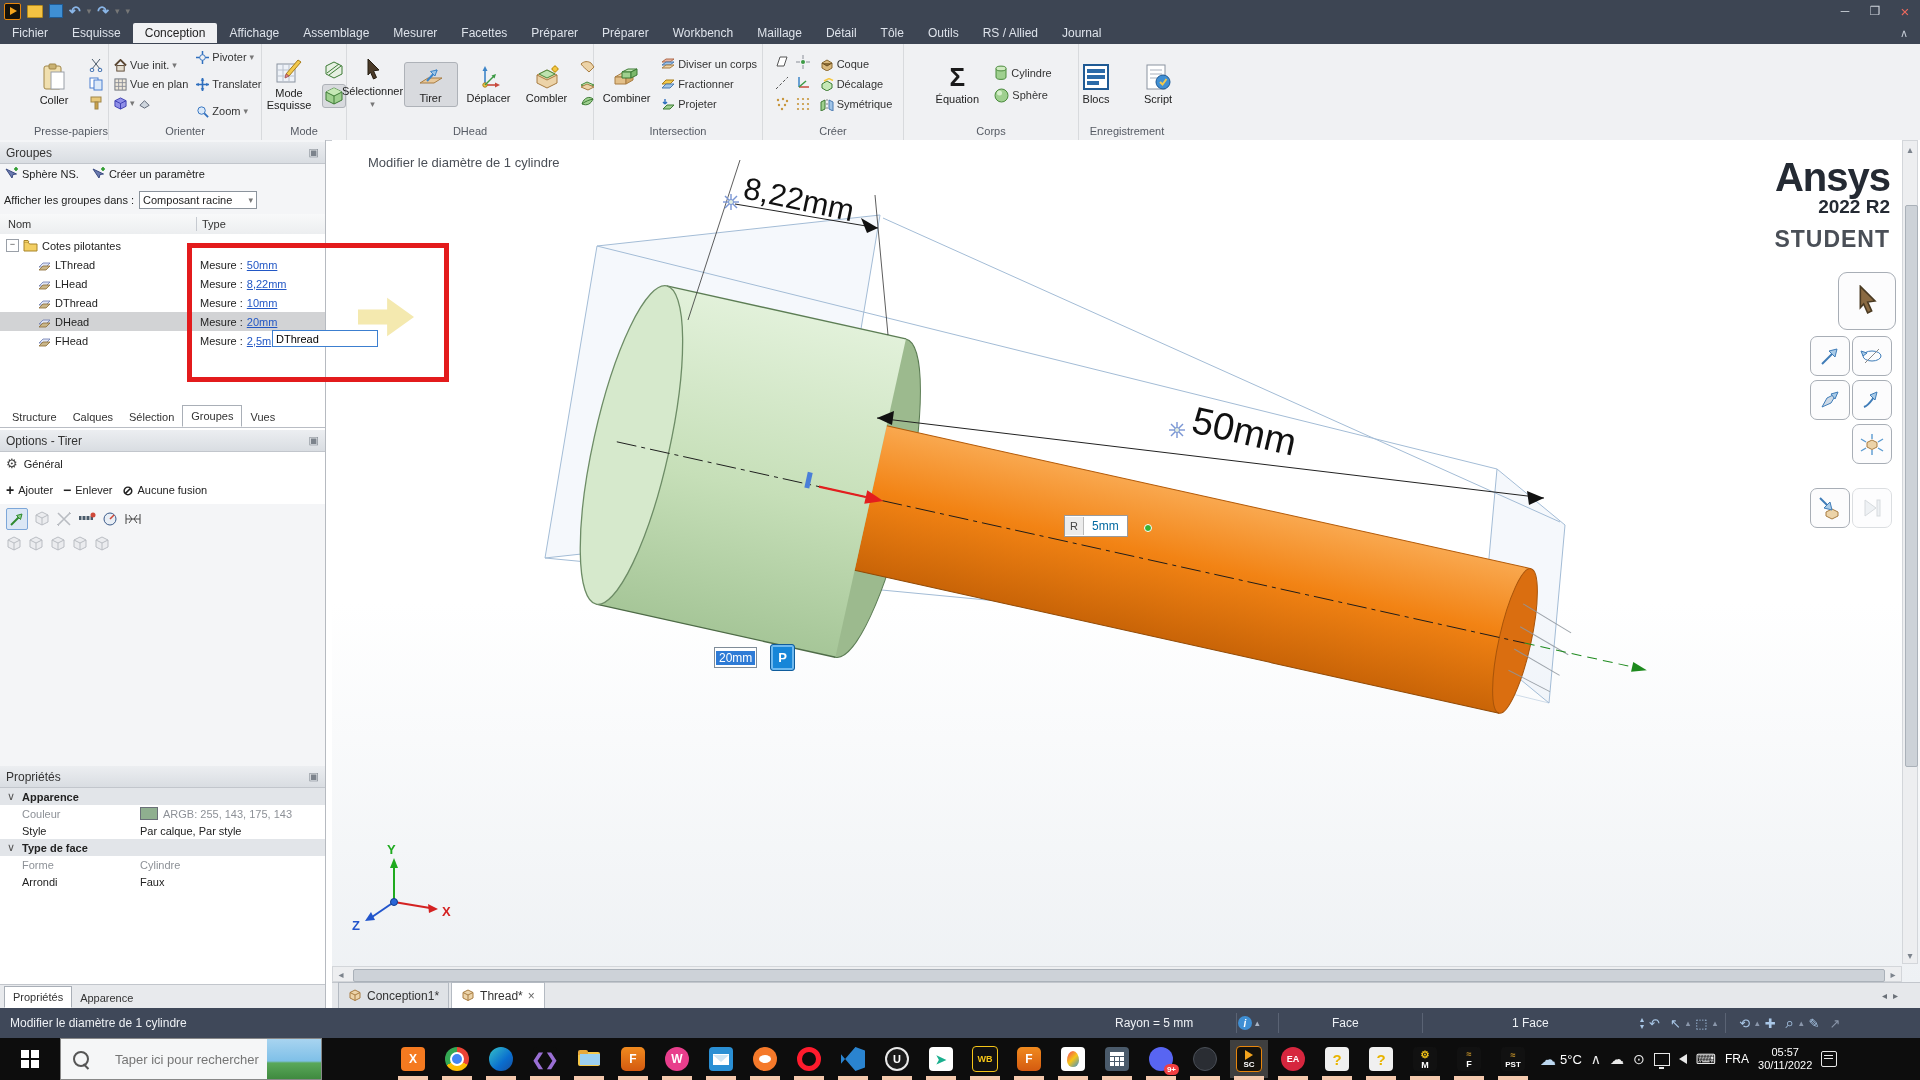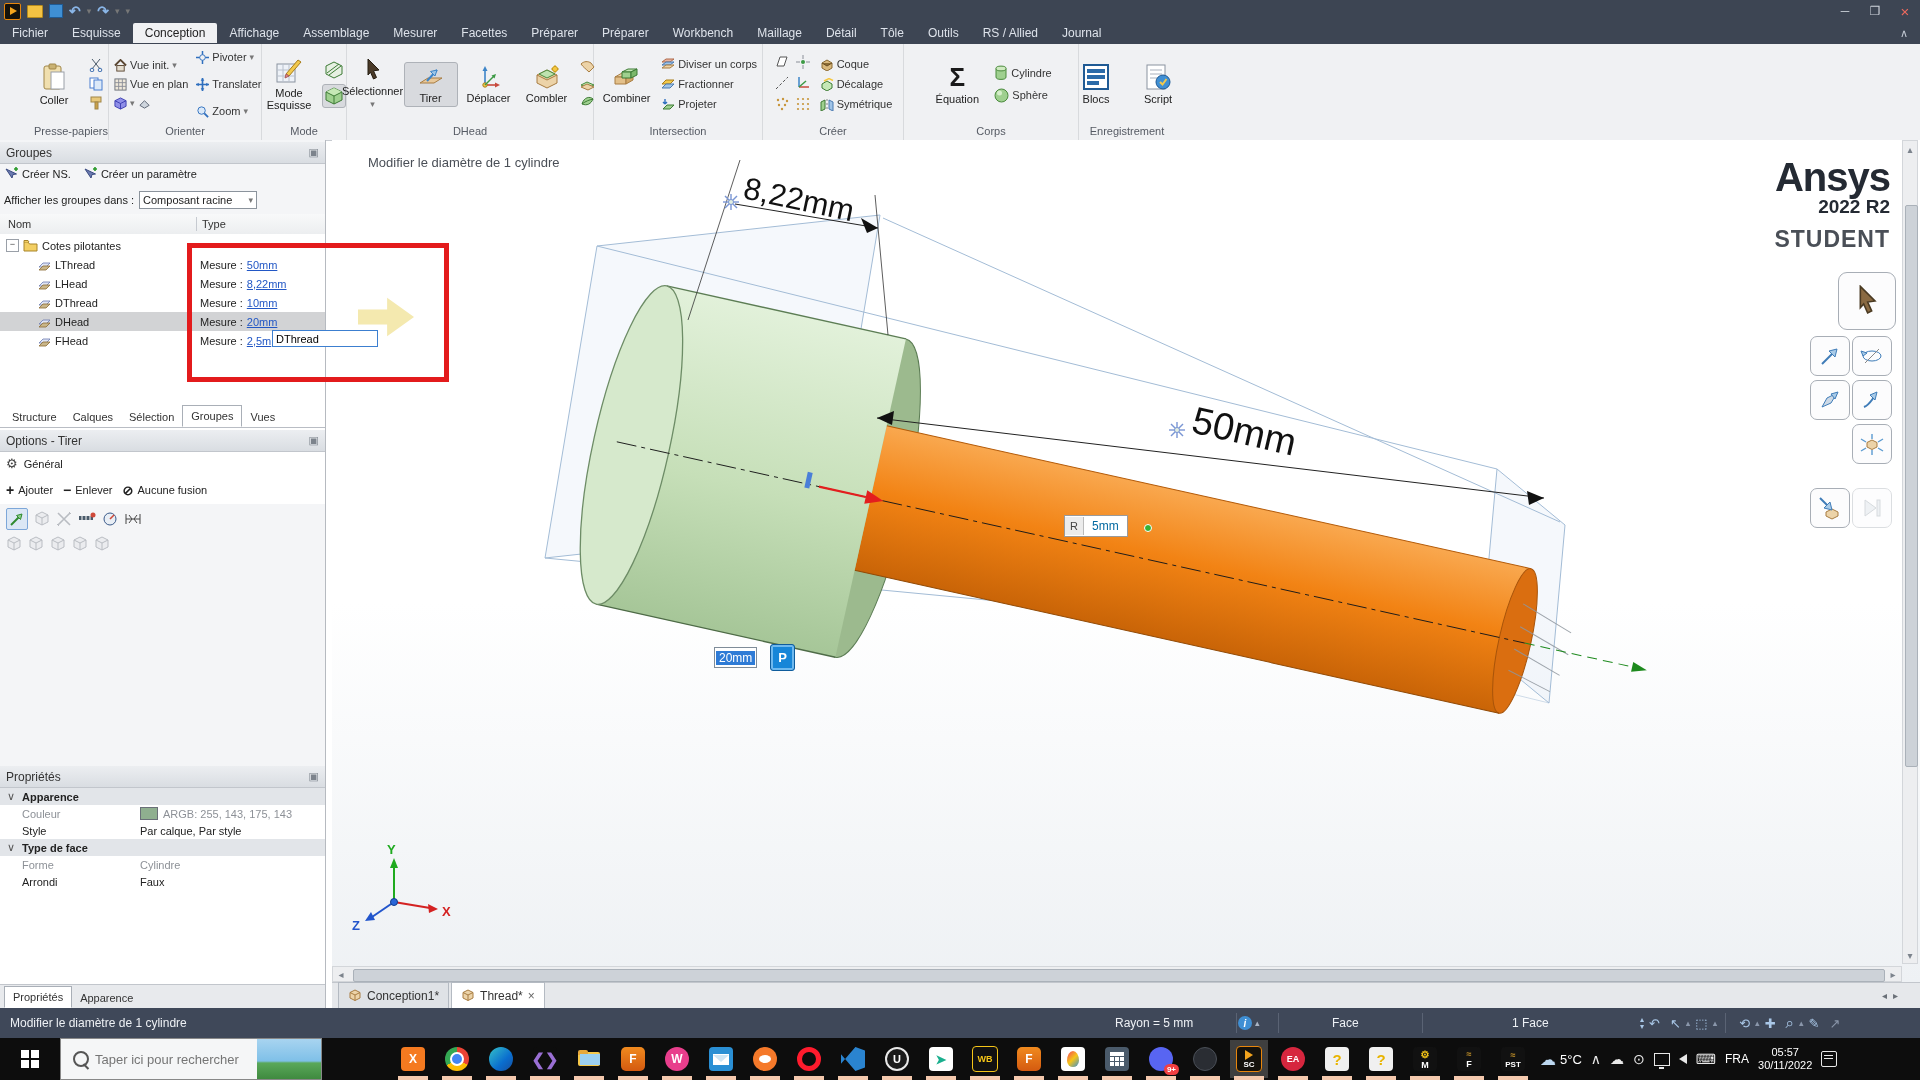--- a/index.html
+++ b/index.html
@@ -457,21 +457,21 @@
         <span>Groupes</span>
         <span class="pin">▣</span>
       </div>
 
     <div class="r fx" style="left:4px;top:27px;gap:12px;font-size:11px;color:#222;">
       <span class="fx" style="gap:4px;">
           <svg width="14" height="14" viewBox="0 0 14 14">
             <path d="M2 2 L8 11 L9 7.5 L12.5 7 Z" fill="#6a7ab0" stroke="#3a4a80"></path>
             <path d="M10 2 H14 M12 0 V4" stroke="#2a9a2a" stroke-width="1.6"></path>
           </svg>
-          <span>Créer NS.</span>
+          <span>Sphère NS.</span>
         </span>
       <span class="fx" style="gap:4px;">
           <svg width="14" height="14" viewBox="0 0 14 14">
             <path d="M2 2 L8 11 L9 7.5 L12.5 7 Z" fill="#6a7ab0" stroke="#3a4a80"></path>
             <path d="M10 2 H14 M12 0 V4" stroke="#2a9a2a" stroke-width="1.6"></path>
           </svg>
           <span>Créer un paramètre</span>
         </span>
     </div>
 
@@ -934,21 +934,21 @@
           <span style="background:#fff;"></span>
           <span style="background:#fff;"></span>
           <span style="background:#fff;"></span>
           <span style="background:#fff;"></span>
         </span>
     </div>
     <div class="r fx" style="left:60px;top:0;width:262px;height:42px;background:#f5f6f7;border:1px solid #888;box-sizing:border-box;">
       <span style="width:12px;height:12px;border:2px solid #555;border-radius:50%;margin-left:12px;position:relative;flex:none;">
           <span style="position:absolute;left:10px;top:10px;width:2px;height:7px;background:#555;transform:rotate(-45deg);"></span>
         </span>
-      <input style="border: none; background: transparent; outline: none; font-size: 13px; color: rgb(68, 68, 68); margin-left: 4px; width: 150px;" placeholder="Taper ici pour rechercher">
+      <input style="border: none; background: transparent; outline: none; font-size: 13px; color: rgb(68, 68, 68); margin-left: 24px; width: 150px;" placeholder="Taper ici pour rechercher">
       <span style="margin-left:auto;width:64px;height:40px;background:linear-gradient(180deg,#a8d4f0 0%,#7fc0e8 55%,#5aa85a 60%,#3f8a3f 100%);"></span>
     </div>
     <div class="r fx" style="left:400px;top:0;height:42px;gap:18px;">
       <span class="tb-app">
           <span class="tile" style="background:#f57a20;">X</span>
         </span>
       <span class="tb-app">
           <span class="tile circ" style="background:conic-gradient(#ea4335 0 33%,#fbbc05 0 66%,#34a853 0 100%);position:relative;">
             <span style="width:10px;height:10px;border-radius:50%;background:#4285f4;border:2px solid #fff;"></span>
           </span>

